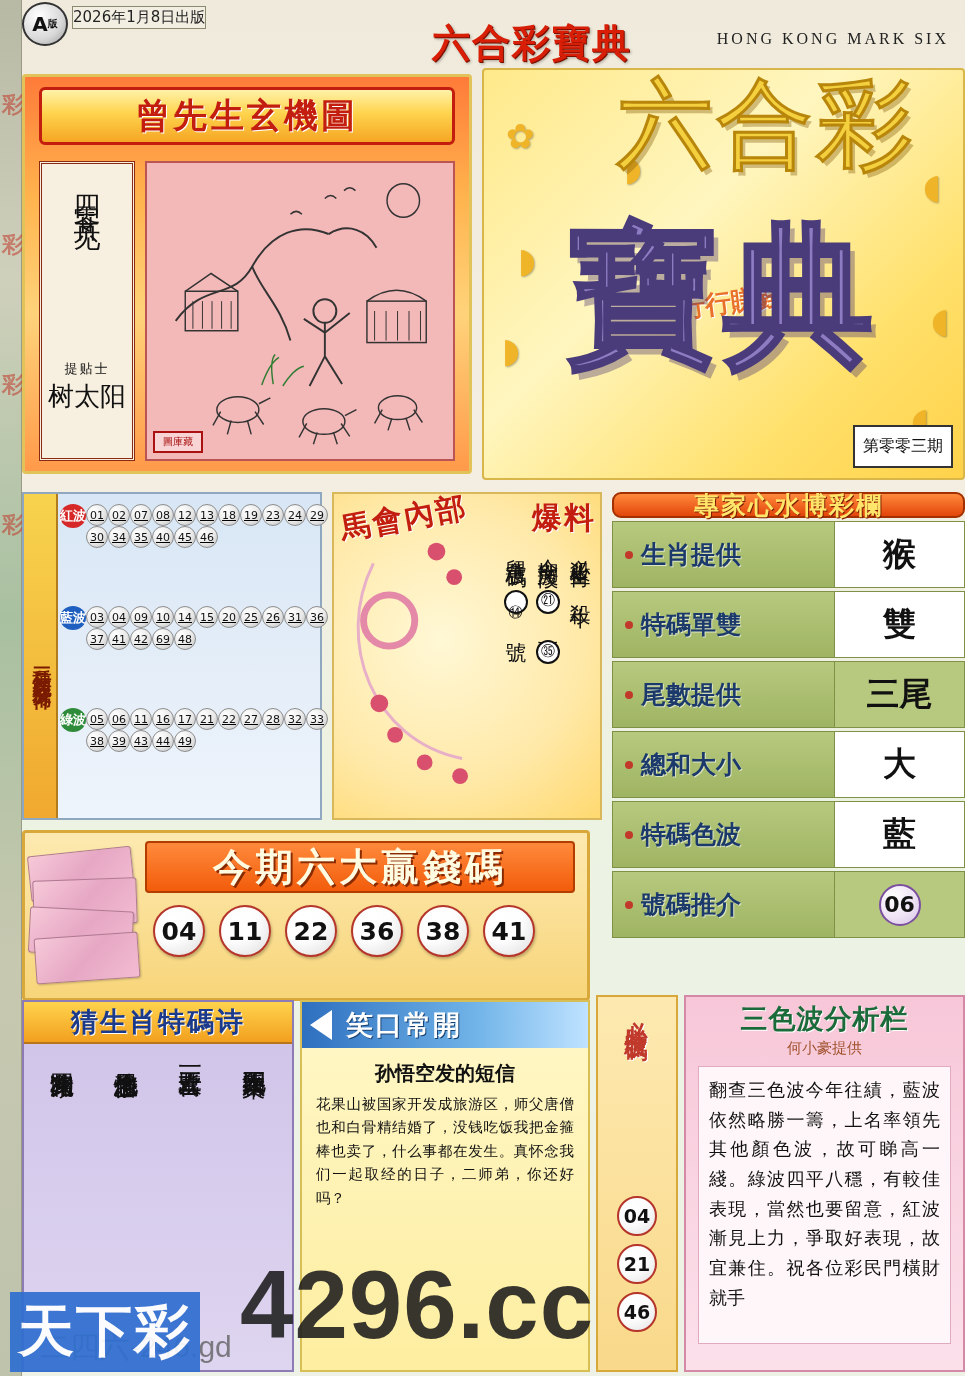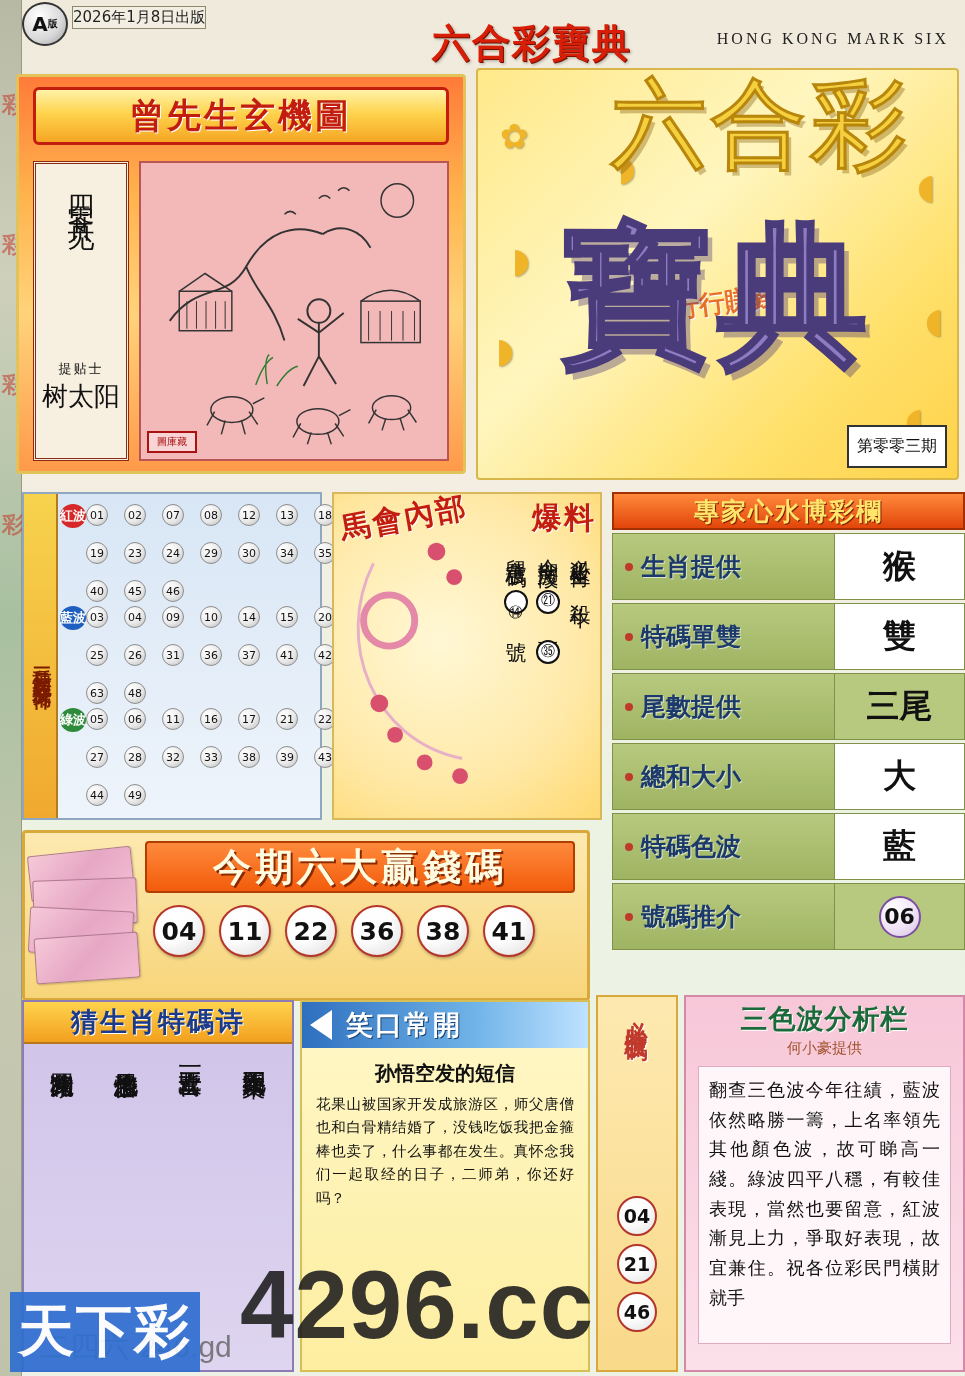--- a/index.html
+++ b/index.html
@@ -47,21 +47,21 @@
     color:#d81e06; letter-spacing:2px;
     text-shadow:1px 1px 0 #7a0f00, 2px 2px 3px rgba(0,0,0,.3);
     font-family:"DejaVu Sans", sans-serif;
   }
   .hdr-en {
     position:absolute; right:16px; top:30px;
     font-size:16px; letter-spacing:3px; color:#222;
     font-family:"Liberation Serif", serif;
   }
   
-  .top-area { position:absolute; left:16px; top:60px; width:943px; height:430px; }
+  .top-area { position:absolute; left:22px; top:60px; width:943px; height:430px; }
   .panel-left {
     position:absolute; left:0; top:14px; width:450px; height:400px;
     background:linear-gradient(180deg,#ff7b39,#ffb34d 30%,#ffd37a 60%,#ff9a4a);
     border:3px solid #e2c35a; border-radius:4px;
   }
   .panel-left-title {
     margin:10px 14px 6px 14px; height:58px;
     background:linear-gradient(180deg,#fff2a8,#ffd34d 45%,#f5a623);
     border:3px solid #c21d0e; border-radius:6px;
     display:flex; align-items:center; justify-content:center;
@@ -141,21 +141,21 @@
     writing-mode:vertical-rl; text-align:center;
     font-size:19px; font-weight:bold; color:#7a1b00; padding-top:20px;
     letter-spacing:4px;
   }
   .wave-grp { position:absolute; left:38px; right:4px; }
   .wave-grp .lbl {
     position:absolute; left:-2px; top:0; width:26px; height:24px;
     border-radius:50%; color:#fff; font-size:13px; font-weight:bold;
     display:flex; align-items:center; justify-content:center;
   }
-  .balls { display:flex; flex-wrap:wrap; gap:16px; width:252px; margin-left:24px; }
+  .balls { display:flex; flex-wrap:wrap; gap:0; width:252px; margin-left:24px;text-decoration:underline; }
   .ball {
     width:22px; height:22px; border-radius:50%;
     background:radial-gradient(circle at 32% 28%, #fff, #e9e9e9 55%, #bcbcbc);
     border:1px solid #8d8d8d; font-size:11px; color:#111;
     display:flex; align-items:center; justify-content:center;
   }
   .box-inside {
     position:absolute; left:310px; top:0; width:270px; height:328px;
     background:radial-gradient(circle at 40% 45%, #fff8d6, #ffe9a8 60%, #ffd970);
     border:2px solid #d8b85a;
@@ -178,22 +178,22 @@
   .circled {
     display:inline-flex; align-items:center; justify-content:center;
     width:24px; height:24px; border:2px solid #111; border-radius:50%;
     font-size:14px; margin:2px 0; background:#fff;
   }
   .beadline { position:absolute; left:0; top:0; width:100%; height:100%; pointer-events:none; }
   .expert {
     position:absolute; left:590px; top:0; width:353px; height:460px;
   }
   .expert-hdr {
-    height:38px; background:linear-gradient(180deg,#ff8a3c,#e2450a);
-    border:2px solid #a33000; border-radius:0;
+    height:26px; background:linear-gradient(180deg,#ff8a3c,#e2450a);
+    border:2px solid #a33000; border-radius:9px;
     display:flex; align-items:center; justify-content:center;
     color:#ffe66a; font-size:25px; font-weight:bold; letter-spacing:2px;
     text-shadow:1px 1px 0 #7a1b00;
   }
   .expert-row {
     display:flex; height:67px; margin-top:3px;
     background:linear-gradient(180deg,#b7c97e,#9fb463);
     border:1px solid #7e9146;
   }
   .expert-row .k {
@@ -456,21 +456,21 @@
           <div class="ball">14</div>
           <div class="ball">15</div>
           <div class="ball">20</div>
           <div class="ball">25</div>
           <div class="ball">26</div>
           <div class="ball">31</div>
           <div class="ball">36</div>
           <div class="ball">37</div>
           <div class="ball">41</div>
           <div class="ball">42</div>
-          <div class="ball">63</div>
+          <div class="ball">69</div>
           <div class="ball">48</div>
         </div>
       </div>
 
       <div class="wave-grp" style="top:214px;">
         <div class="lbl" style="background:#2e8b3a;">綠波</div>
         <div class="balls">
           <div class="ball">05</div>
           <div class="ball">06</div>
           <div class="ball">11</div>

